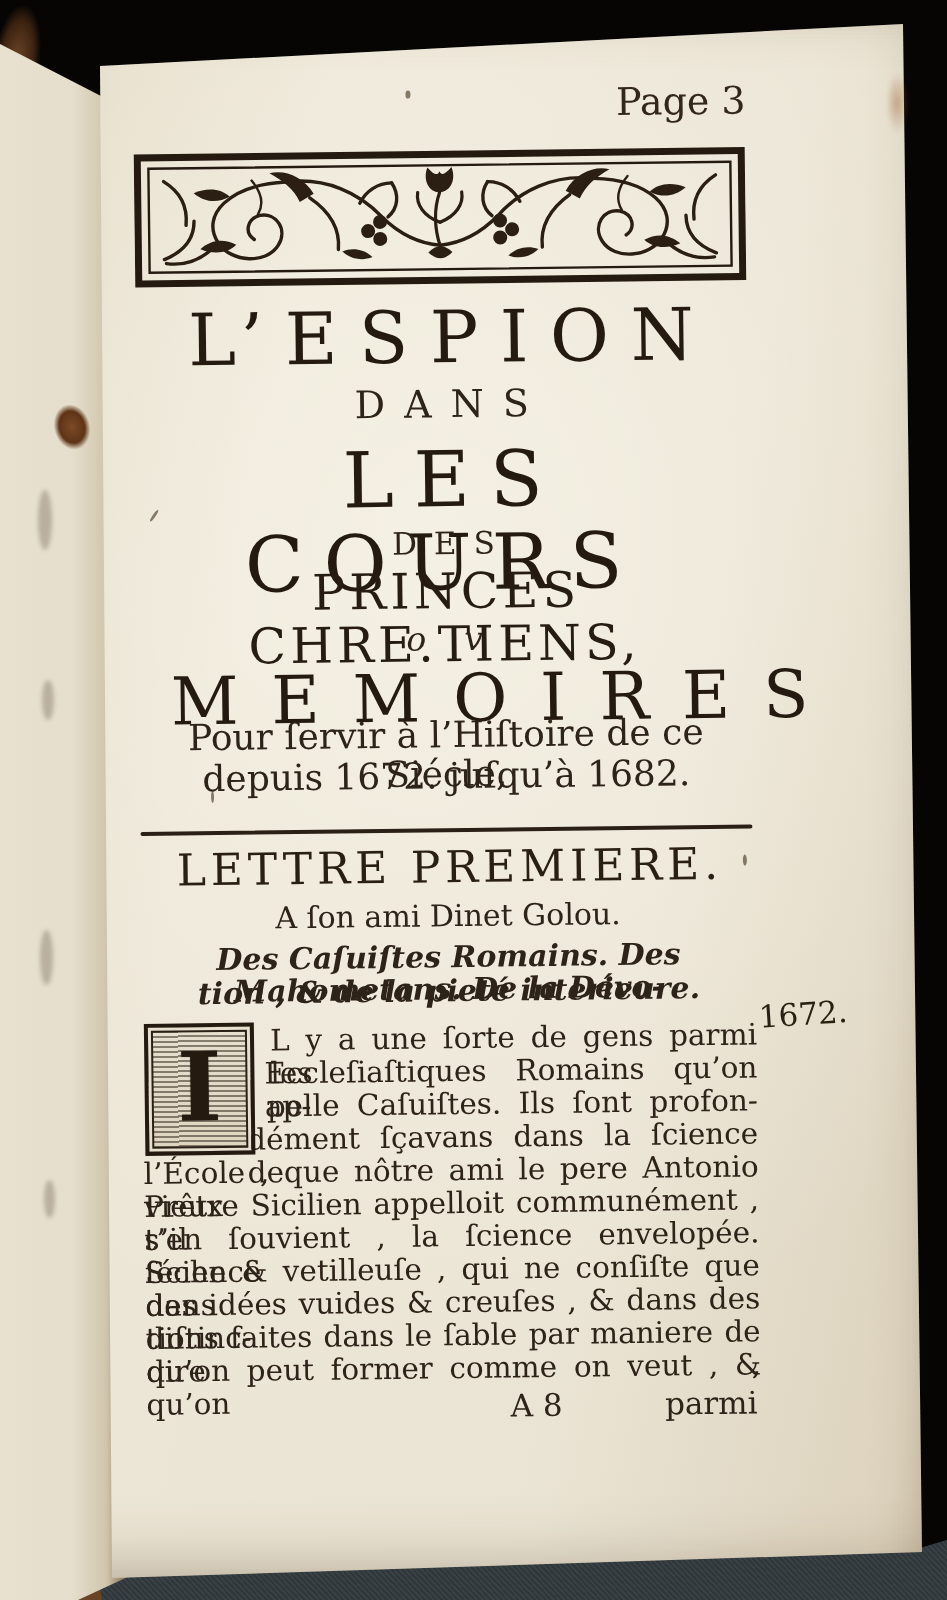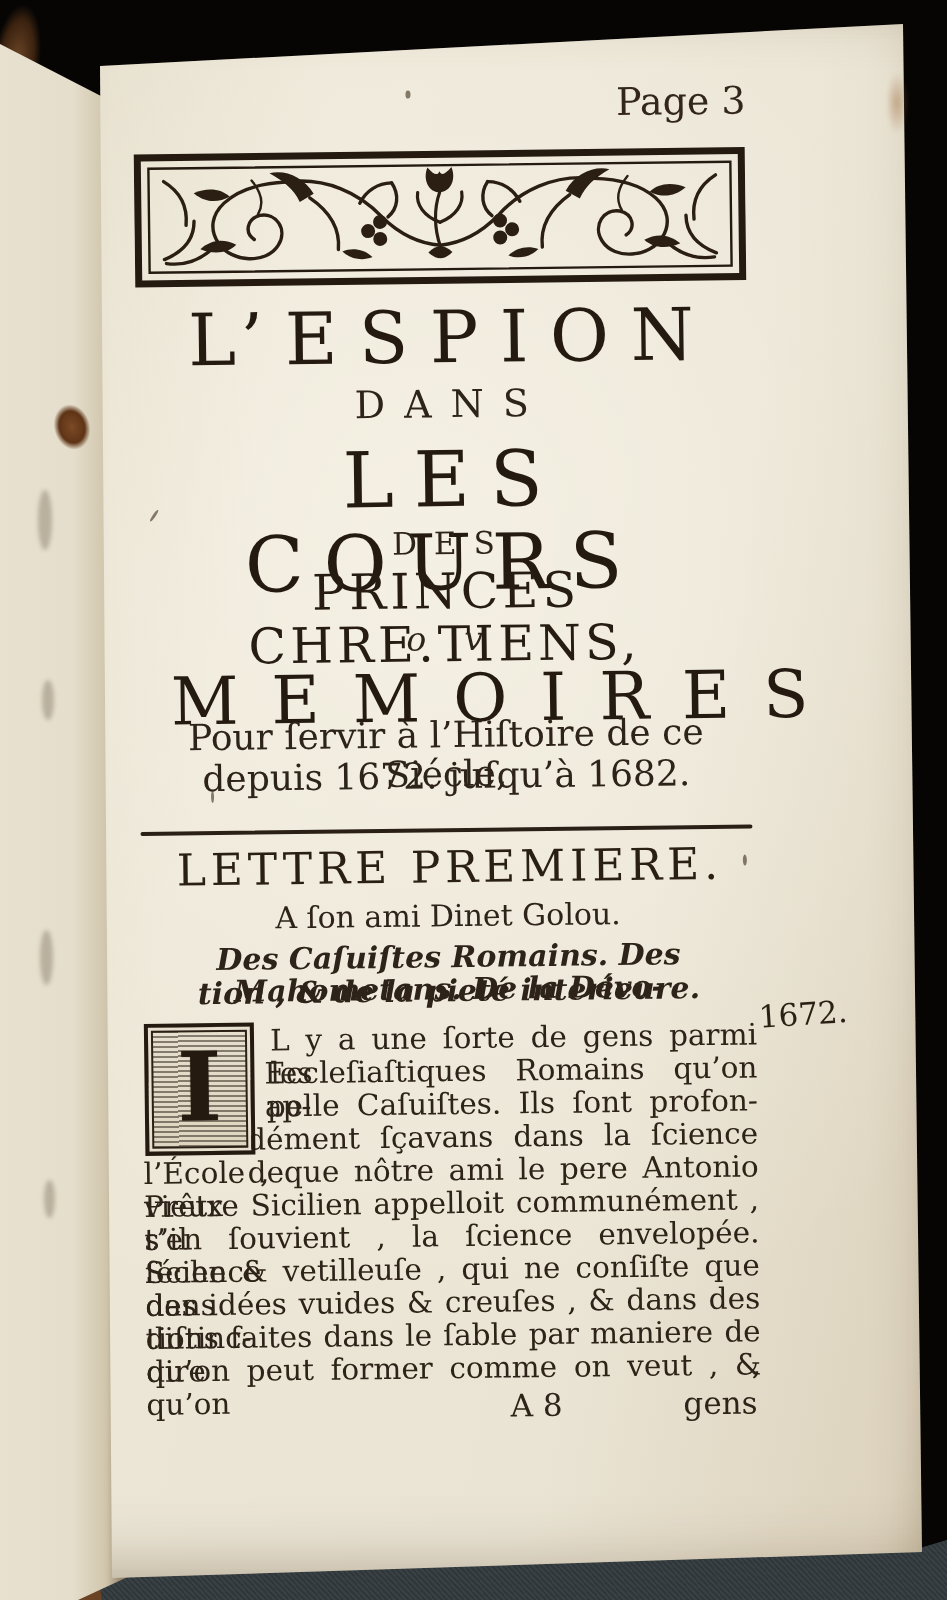--- a/index.html
+++ b/index.html
@@ -183,21 +183,21 @@
       <div class="bline">Prêtre Sicilien appelloit communément , s’il</div>
       <div class="bline">t’en ſouvient , la ſcience envelopée. Science</div>
       <div class="bline">ſéche &amp; vetilleuſe , qui ne conſiſte que dans</div>
       <div class="bline">des idées vuides &amp; creuſes , &amp; dans des diſtinc-</div>
       <div class="bline">tions faites dans le ſable par maniere de dire ,</div>
       <div class="bline">qu’on peut former comme on veut , &amp; qu’on</div>
     </div>
 
     <div id="footer">
       <span id="signature">A 8</span>
-      <span id="catchword">gens</span>
+      <span id="catchword">parmi</span>
     </div>
 
     <div class="speck" style="left:408px;top:90px;"></div>
     <div class="speck" style="left:150px;top:505px;transform:rotate(35deg);height:14px;width:3px;"></div>
     <div class="speck" style="left:205px;top:788px;height:12px;width:3px;"></div>
     <div class="speck" style="left:736px;top:858px;height:11px;width:4px;"></div>
   </div>
 
   <div class="stain" id="stain-gutter"></div>
   <div class="stain" id="stain-edge"></div>

